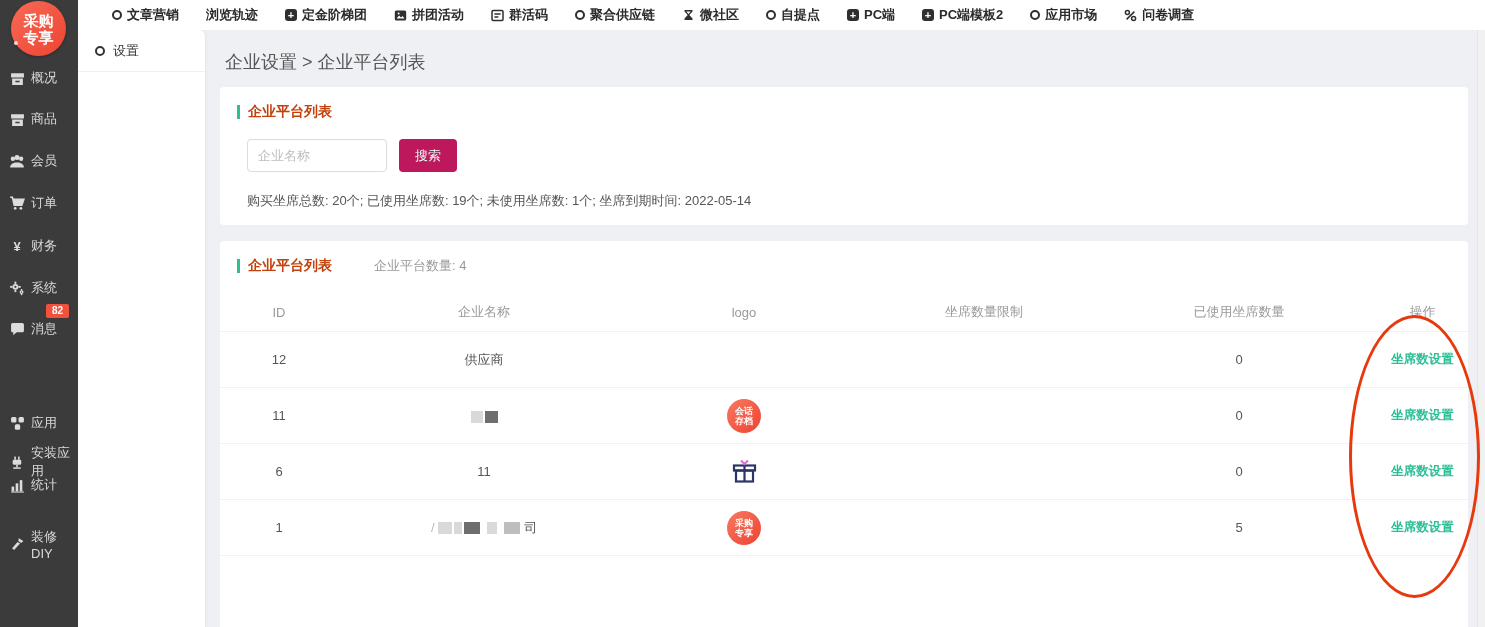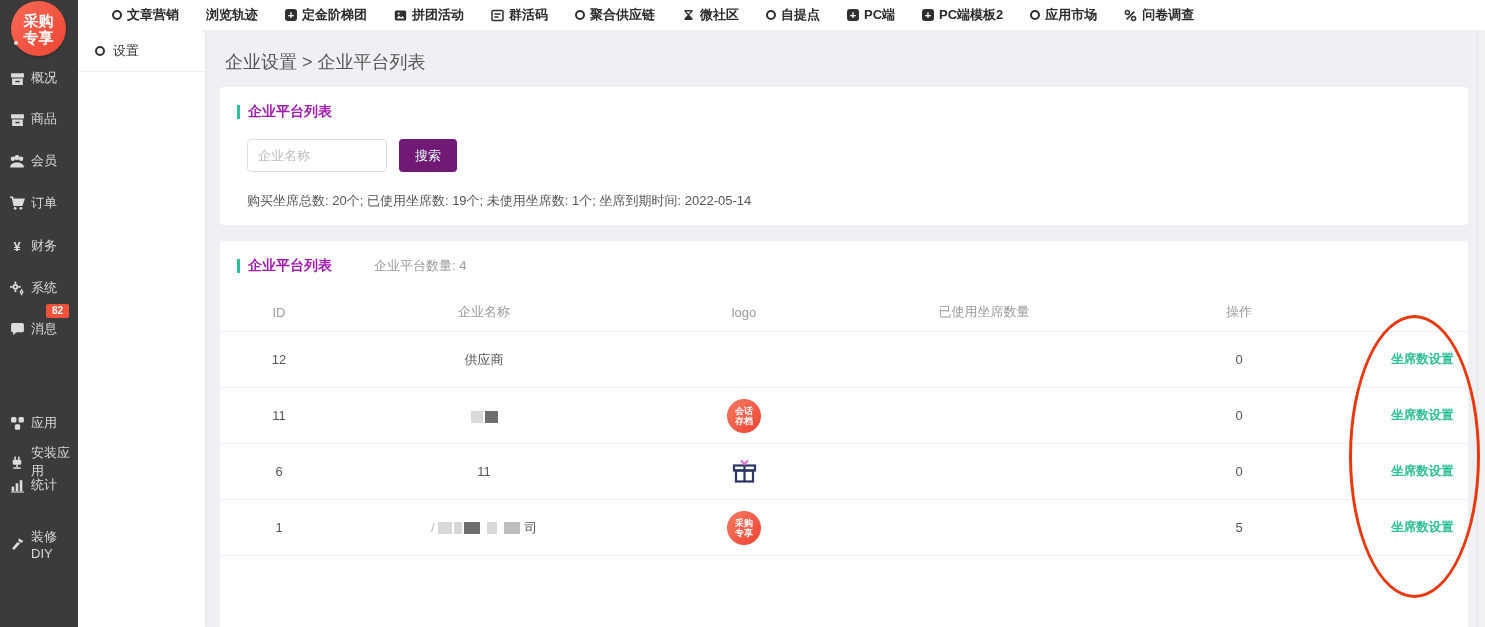--- a/index.html
+++ b/index.html
@@ -48,25 +48,25 @@
   .submenu-item.active { background:#f4f4f4; font-weight:bold; border-bottom:none; height:36px; }
   .sub-circle { width:10px; height:10px; border:2px solid #333; border-radius:50%; flex:none; }
   
   .content { position:absolute; left:205px; top:30px; right:8px; bottom:0; background:#eef0f3; }
   .breadcrumb { position:absolute; left:20px; top:20px; font-size:18px; color:#555; }
   .card { position:absolute; left:15px; right:9px; background:#fff; border-radius:4px; }
   .card1 { top:57px; height:138px; }
   .card2 { top:211px; bottom:0; border-radius:4px 4px 0 0; }
   .sec-head { position:absolute; left:17px; top:16px; display:flex; align-items:center; }
   .green-bar { width:3px; height:14px; background:#2cbe95; margin-right:8px; }
-  .sec-title { font-size:14px; font-weight:bold; color:#a21caf; }
+  .sec-title { font-size:14px; font-weight:bold; color:#c2410c; }
   .count-label { font-size:13px; color:#999; margin-left:42px; }
   .search-input { position:absolute; left:27px; top:52px; width:140px; height:33px; border:1px solid #dcdcdc; border-radius:4px; padding:0 10px; font-size:13px; color:#333; outline:none; background:#fff; font-family:inherit; }
   .search-input::placeholder { color:#bdbdbd; }
-  .search-btn { position:absolute; left:179px; top:52px; width:58px; height:33px; background:#701a75; border:none; border-radius:4px; color:#eafff8; font-size:13px; cursor:pointer; font-family:inherit; }
+  .search-btn { position:absolute; left:179px; top:52px; width:58px; height:33px; background:#be185d; border:none; border-radius:4px; color:#eafff8; font-size:13px; cursor:pointer; font-family:inherit; }
   .stats-line { position:absolute; left:27px; top:105px; font-size:13px; color:#555; }
   
   .table { position:absolute; left:0; right:0; top:52px; }
   .trow { display:grid; grid-template-columns:110px 300px 220px 260px 250px 117px; align-items:center; }
   .thead { height:39px; border-bottom:1px solid #f0f2f5; }
   .thead .cell { color:#9a9a9a; font-size:13px; }
   .tbody-row { height:56px; border-bottom:1px solid #f0f2f5; }
   .cell { text-align:center; font-size:13px; color:#555; overflow:hidden;padding-left:8px; }
   .action-link { color:#2cbe95; font-weight:bold; font-size:12.5px; cursor:pointer; text-decoration:none; }
   .logo-badge { width:34px; height:34px; border-radius:50%; margin:0 auto;
@@ -309,20 +309,21 @@
       <span class="green-bar"></span>
       <span class="sec-title">企业平台列表</span>
       <span class="count-label">企业平台数量: 4</span>
     </div>
 
     <div class="table">
       <div class="trow thead">
         <div class="cell">ID</div>
         <div class="cell">企业名称</div>
         <div class="cell">logo</div>
+        <div class="cell">坐席数量限制</div>
         <div class="cell">已使用坐席数量</div>
         <div class="cell">操作</div>
       </div>
 
       <div class="trow tbody-row">
         <div class="cell">12</div>
         <div class="cell">供应商</div>
         <div class="cell"></div>
         <div class="cell"></div>
         <div class="cell">0</div>

